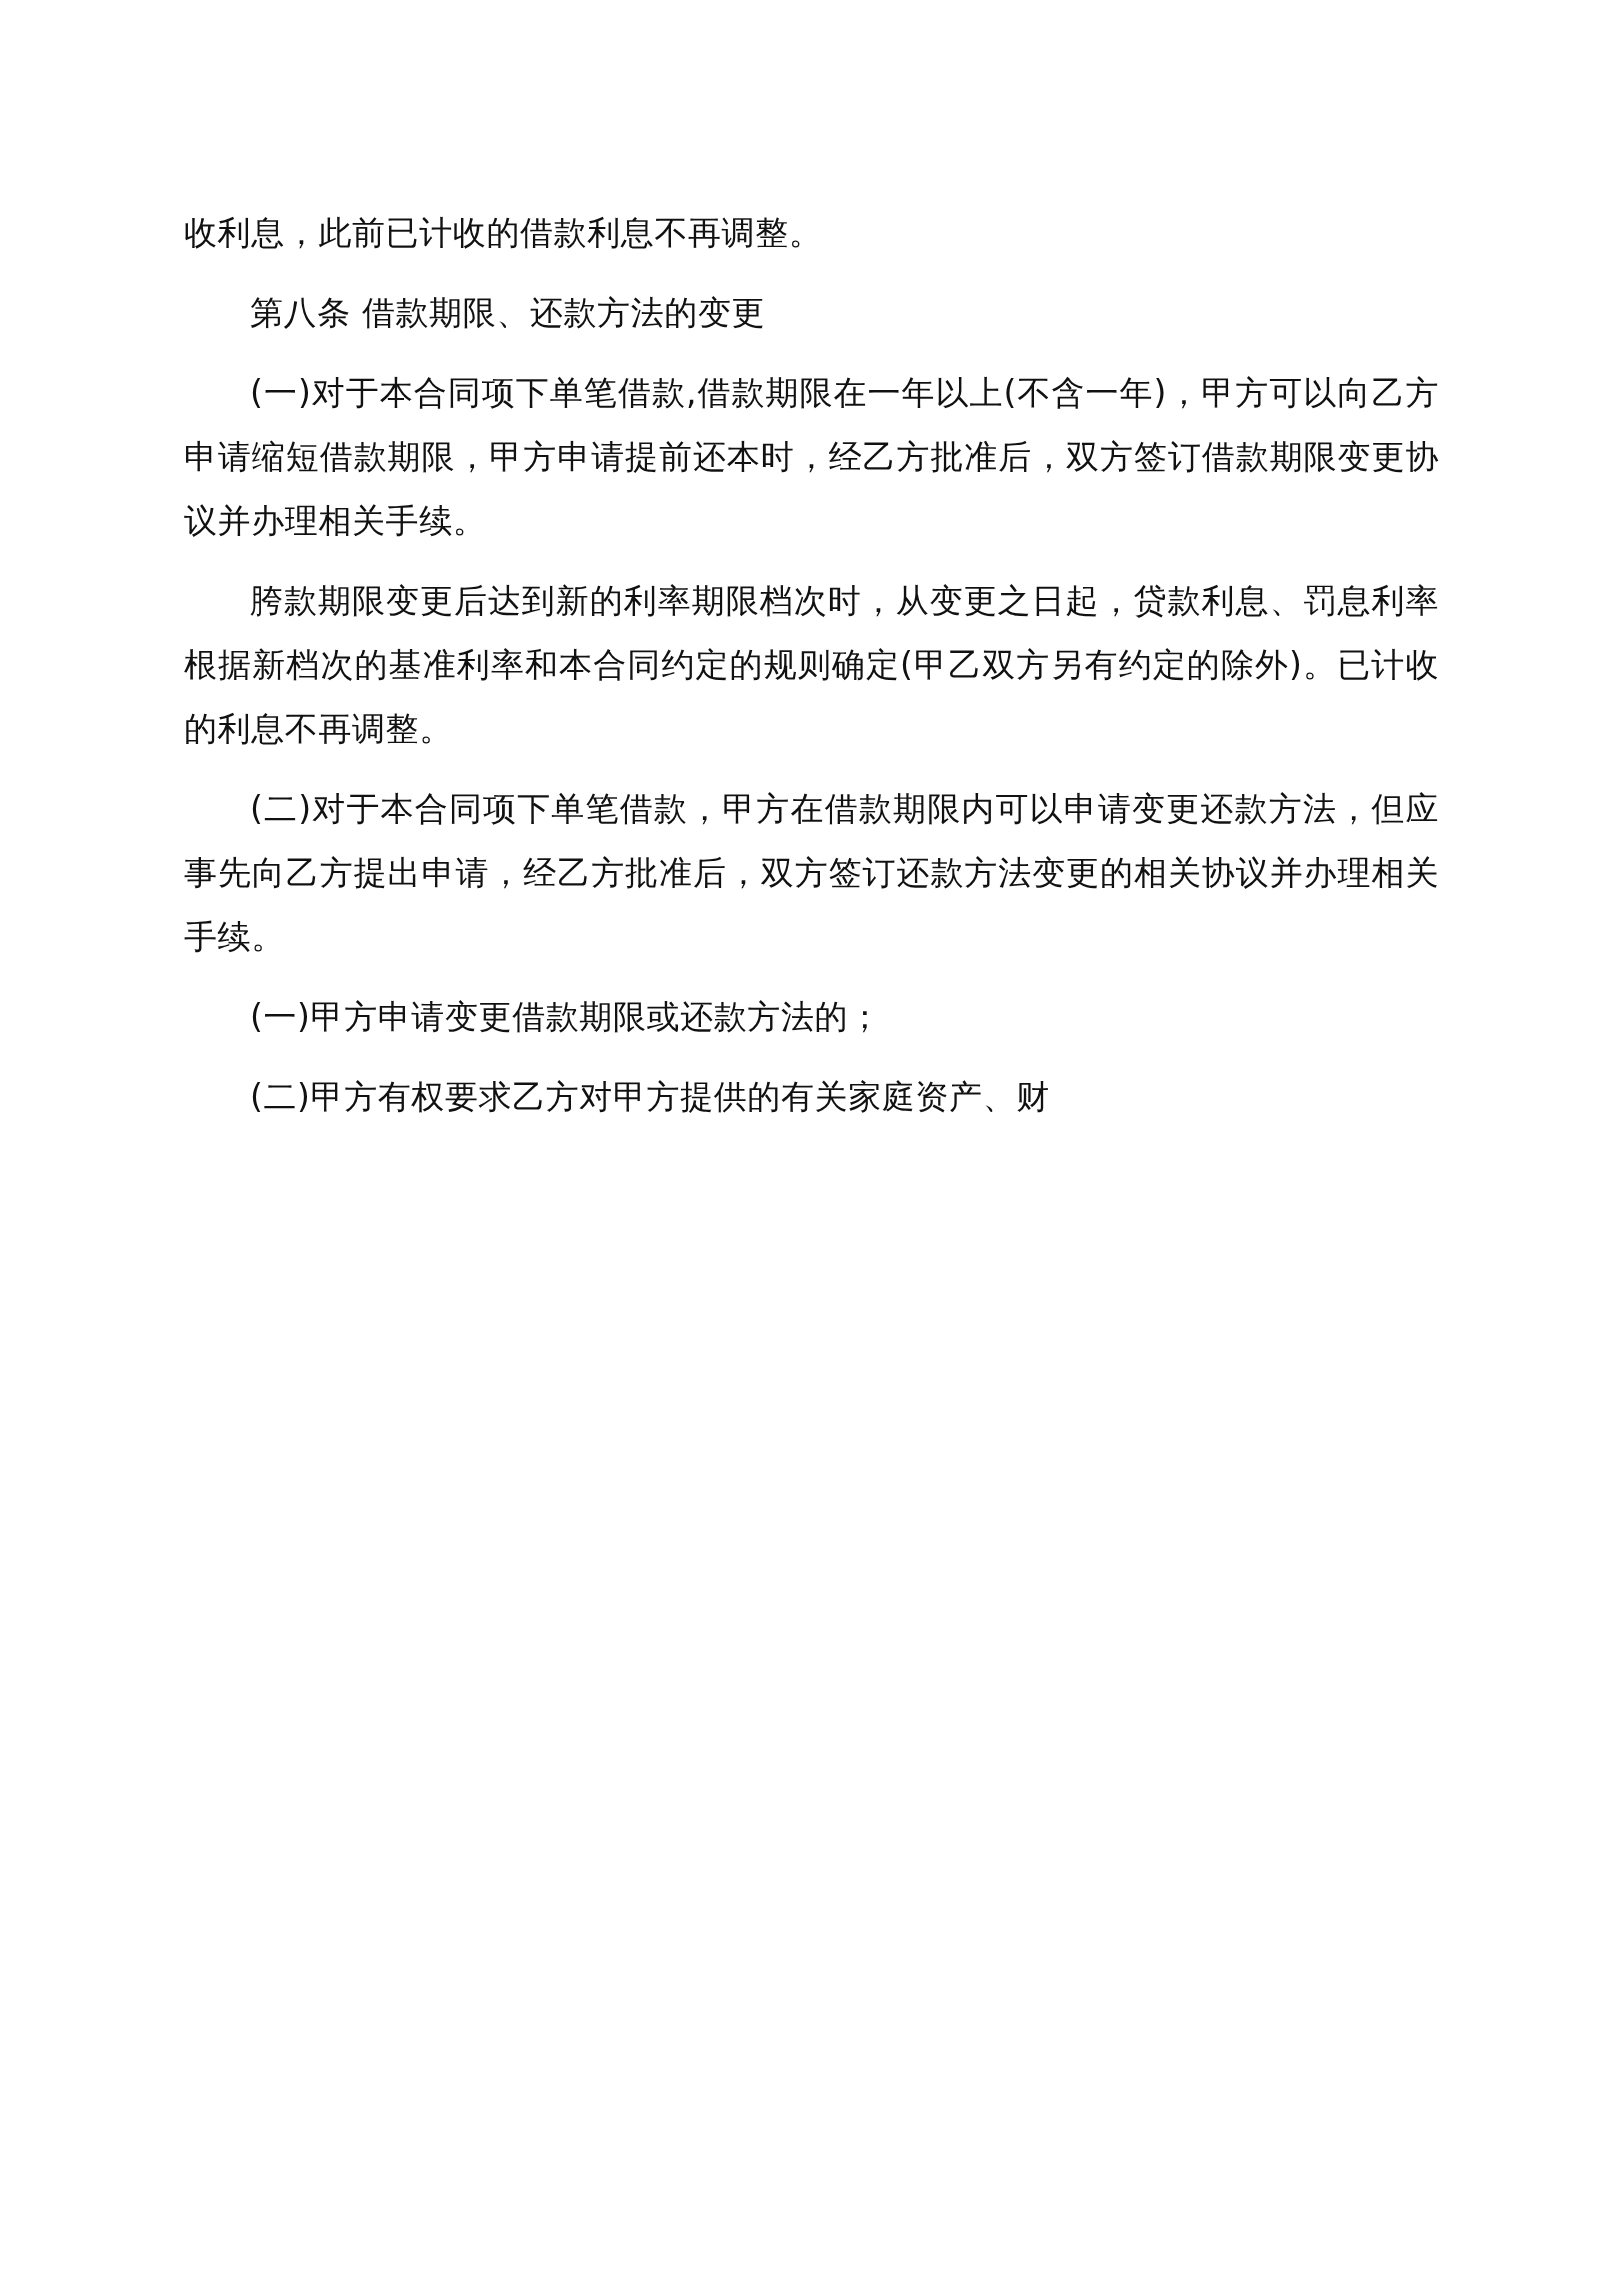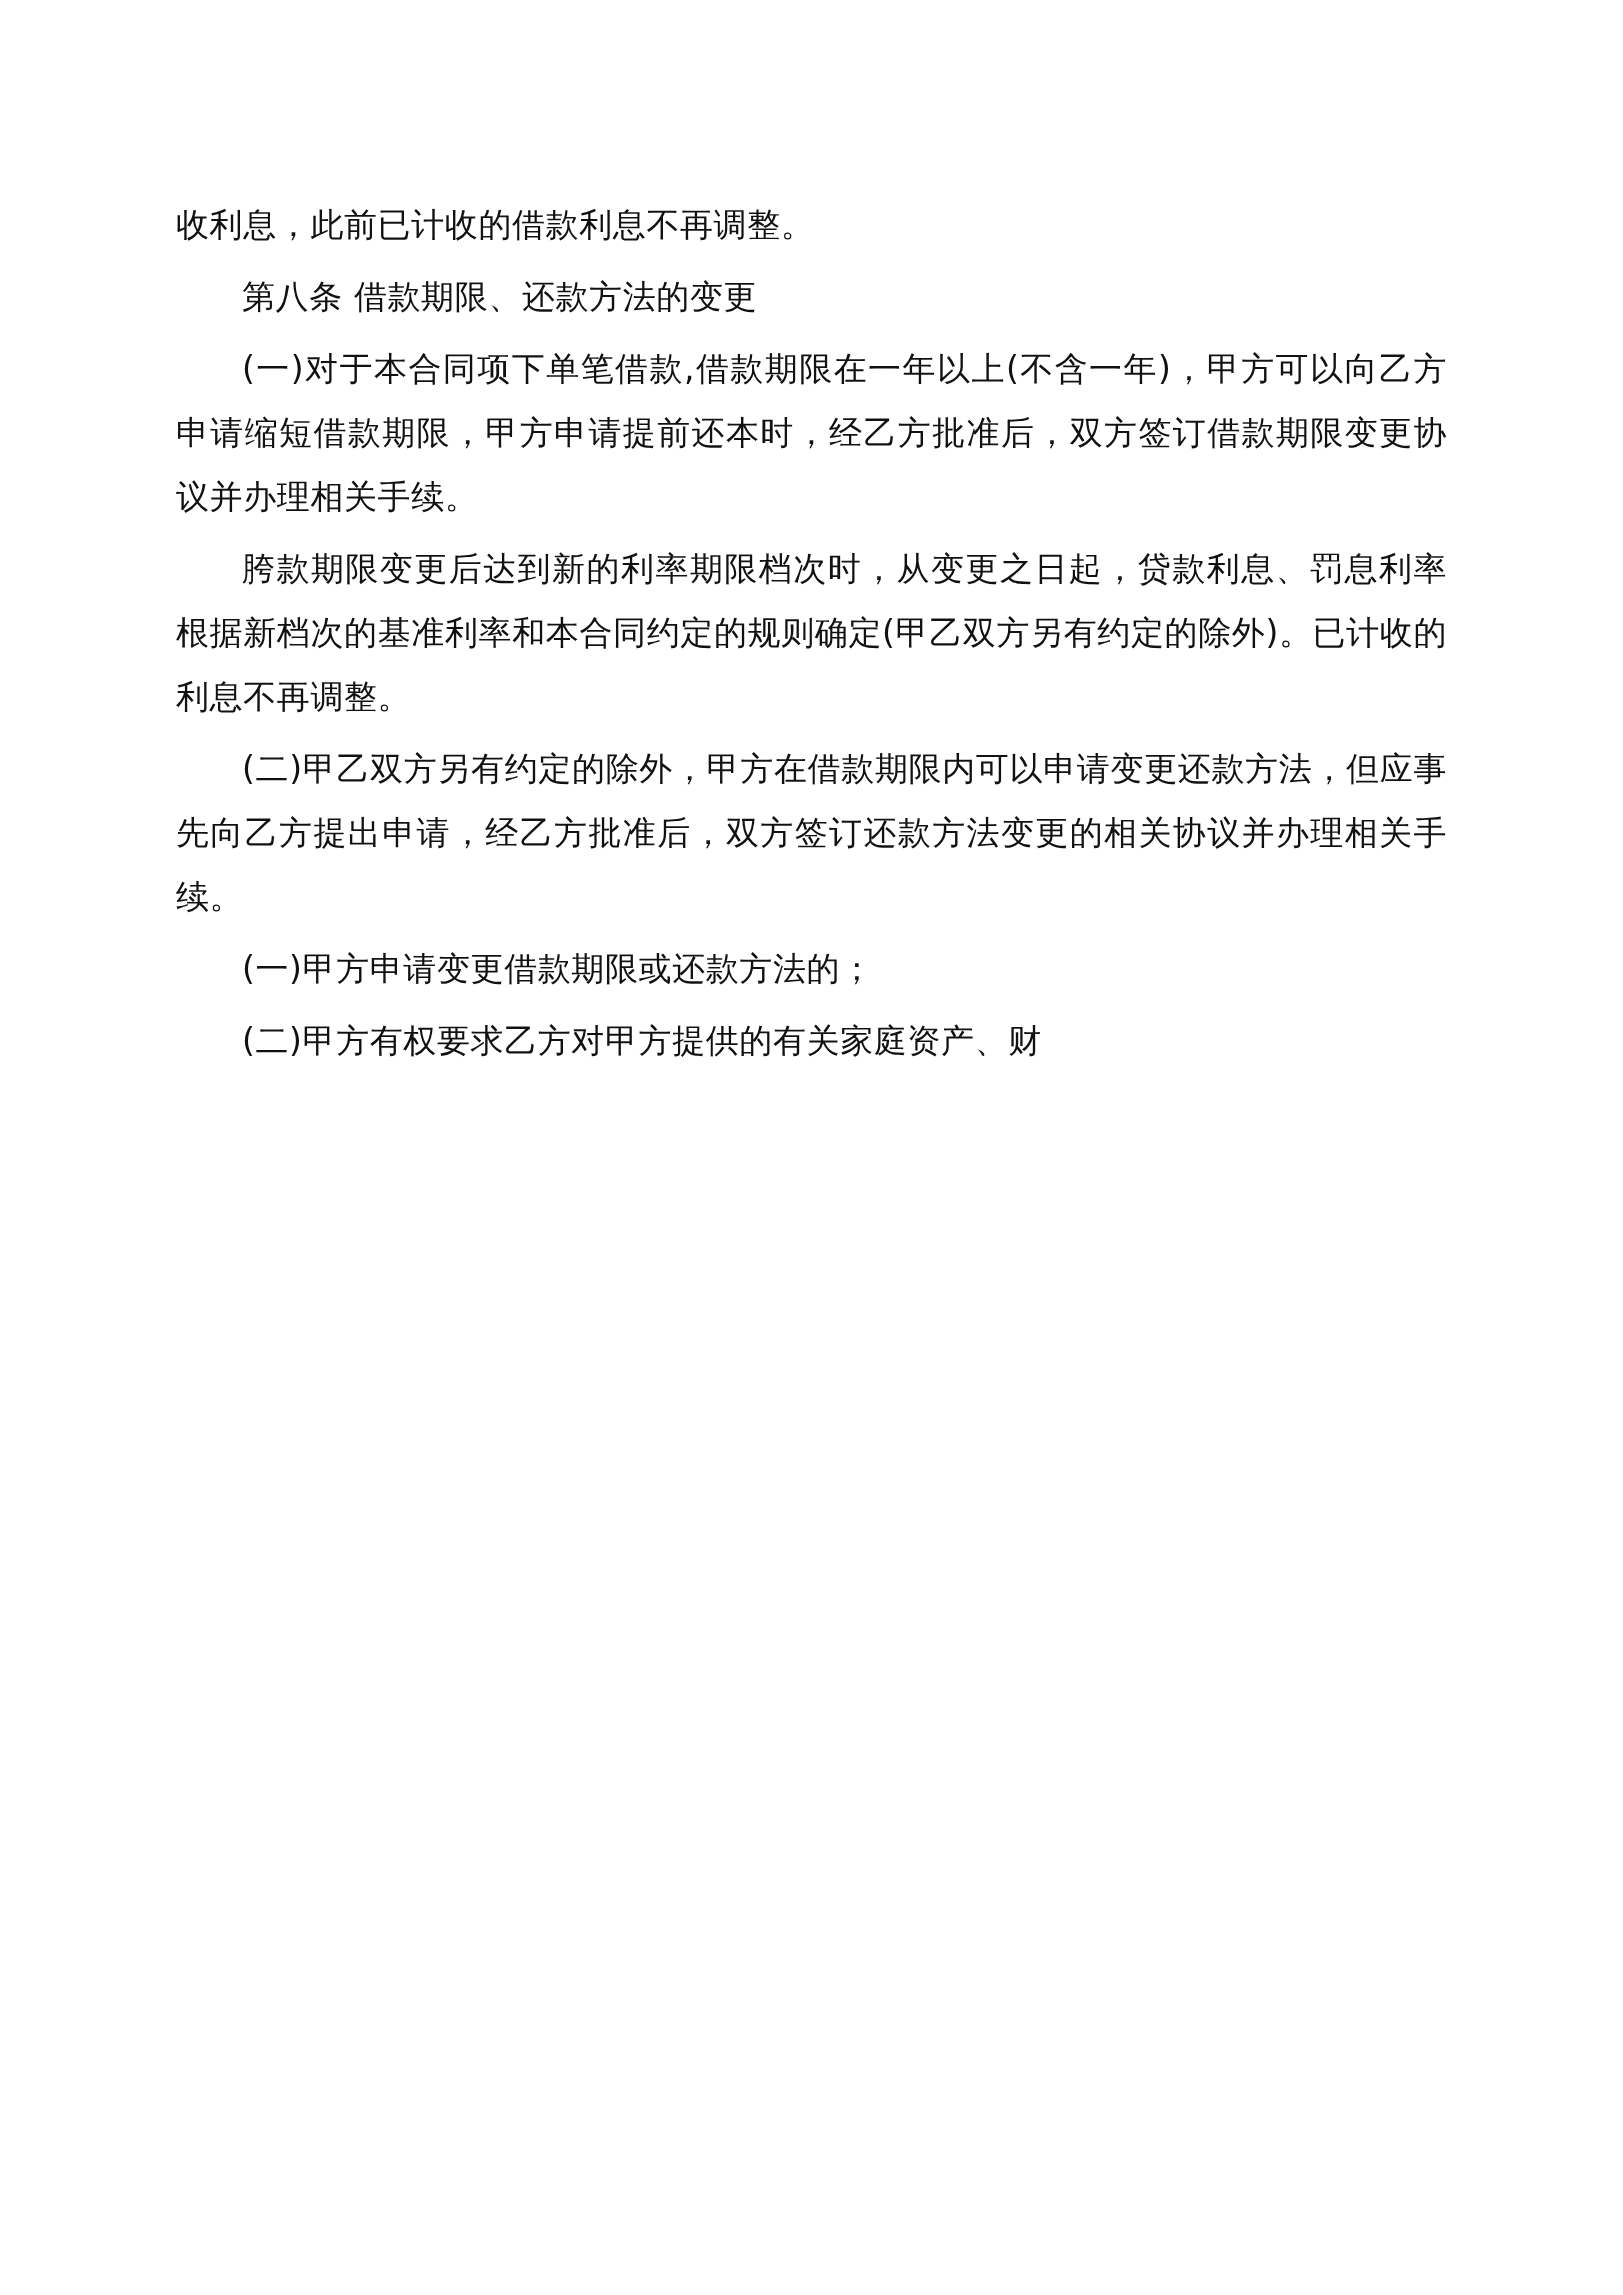--- a/index.html
+++ b/index.html
@@ -21,21 +21,21 @@
   }
   .doc-body {
     font-size: 33px;
     line-height: 64px;
     color: #111111;
     text-align: justify;
     text-justify: inter-ideograph;
     letter-spacing: 0.6px;
   }
   .para {
-    margin: 8px;
+    margin: 16px;
     text-indent: 0;
     white-space: pre-wrap;
   }
   .para.indent {
     text-indent: 66px;
   }
   .blank-line {
     display: inline-block;
     width: 179px;
     border-bottom: 1.7px solid #111111;
@@ -50,21 +50,21 @@
 
     <p class="para">收利息，此前已计收的借款利息不再调整。</p>
 
 
     <p class="para indent">第八条 借款期限、还款方法的变更</p>
 
     <p class="para indent">(一)对于本合同项下单笔借款,借款期限在一年以上(不含一年)，甲方可以向乙方申请缩短借款期限，甲方申请提前还本时，经乙方批准后，双方签订借款期限变更协议并办理相关手续。</p>
 
     <p class="para indent">胯款期限变更后达到新的利率期限档次时，从变更之日起，贷款利息、罚息利率根据新档次的基准利率和本合同约定的规则确定(甲乙双方另有约定的除外)。已计收的利息不再调整。</p>
 
-    <p class="para indent">(二)甲乙双方另有约定的除外，甲方在借款期限内可以申请变更还款方法，但应事先向乙方提出申请，经乙方批准后，双方签订还款方法变更的相关协议并办理相关手续。</p>
+    <p class="para indent">(二)对于本合同项下单笔借款，甲方在借款期限内可以申请变更还款方法，但应事先向乙方提出申请，经乙方批准后，双方签订还款方法变更的相关协议并办理相关手续。</p>
 
 
 
 
     <p class="para indent">(一)甲方申请变更借款期限或还款方法的；</p>
 
     <p class="para indent">(二)甲方有权要求乙方对甲方提供的有关家庭资产、财</p>
 
   </div>
 </div>

